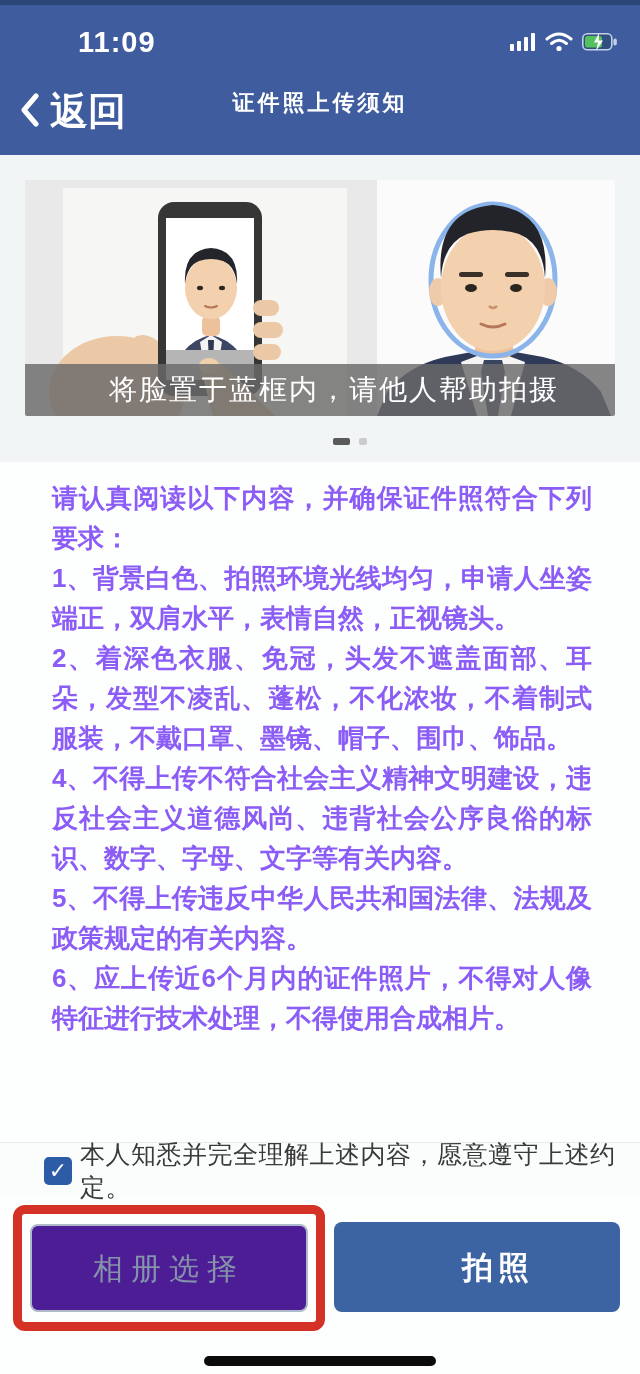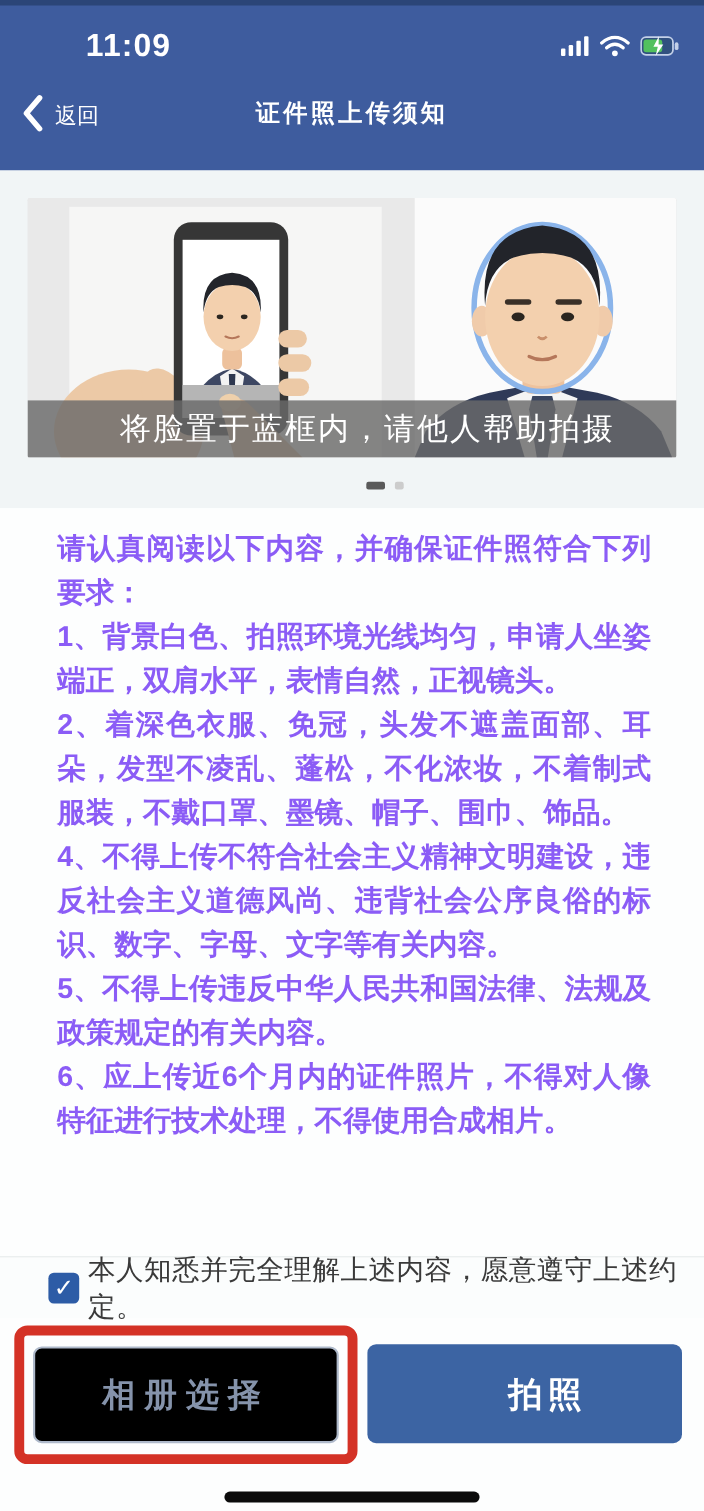--- a/index.html
+++ b/index.html
@@ -6,21 +6,21 @@
   *{box-sizing:border-box;font-family:"Liberation Sans", sans-serif;}
   .screen{position:relative;width:640px;height:1374px;background:#fdfefe;overflow:hidden;margin:0 auto;}
 
   
   .topbar{position:absolute;left:0;top:0;width:640px;height:155px;background:#3e5c9e;}
   .topbar .topedge{position:absolute;left:0;top:0;width:640px;height:5px;background:#2b4577;}
   .status-time{position:absolute;left:46px;top:26px;color:#ffffff;font-size:29px;font-weight:700;letter-spacing:1px;margin-left:32px;}
   .status-icons{position:absolute;right:22px;top:32px;display:flex;align-items:center;gap:9px;}
   .navrow{position:absolute;left:0;top:78px;width:640px;height:70px;}
   .back-btn{position:absolute;left:20px;top:8px;display:flex;align-items:center;gap:10px;color:#fff;cursor:pointer;}
-  .back-btn .lbl{font-size:20px;font-weight:400;color:#fff;}
+  .back-btn .lbl{font-size:38px;font-weight:700;color:#fff;}
   .nav-title{position:absolute;left:0;top:10px;width:640px;text-align:center;color:#fff;font-size:22px;font-weight:700;letter-spacing:3px;}
 
   
   .midzone{position:absolute;left:0;top:155px;width:640px;height:307px;background:#f1f5f6;}
 
   
   .carousel-card{position:absolute;left:25px;top:180px;width:590px;height:236px;background:#e9e9e9;border-radius:2px;overflow:hidden;}
   .carousel-card svg{position:absolute;left:0;top:0;}
   .caption-band{position:absolute;left:0;bottom:0;width:590px;height:52px;background:rgba(106,106,106,0.82);color:#fff;font-size:28px;font-weight:500;text-align:center;line-height:52px;letter-spacing:2px;padding-left:28px;}
   .dots{position:absolute;left:0;top:438px;width:640px;display:flex;justify-content:center;align-items:center;gap:9px;transform:translateX(30px);}
@@ -32,21 +32,21 @@
   .notice{position:absolute;left:52px;top:16px;width:540px;color:#8b5cf6;font-size:26px;font-weight:700;line-height:40px;text-align:justify;}
   .notice p{margin:0;}
 
   
   .agreement{position:absolute;left:0;top:680px;width:640px;height:56px;border-top:1px solid #e7ebec;background:#fbfdfd;display:flex;align-items:center;padding-left:44px;}
   .checkbox{width:28px;height:28px;border-radius:5px;background:#2d5ca6;color:#fff;font-size:22px;line-height:28px;text-align:center;flex:0 0 auto;cursor:pointer;}
   .agree-label{margin-left:8px;font-size:25px;font-weight:400;color:#3a3a3a;letter-spacing:0.5px;}
 
   
   .highlight-box{position:absolute;left:13px;top:743px;width:312px;height:126px;border:9px solid #d43226;border-radius:12px;background:transparent;pointer-events:none;}
-  .album-btn{position:absolute;left:30px;top:762px;width:278px;height:88px;background:#000000;border:2px solid #aeb9ca;border-radius:8px;color:#8593ab;font-size:30px;font-weight:700;letter-spacing:8px;text-align:center;line-height:84px;cursor:pointer;}
+  .album-btn{position:absolute;left:30px;top:762px;width:278px;height:88px;background:#4c1d95;border:2px solid #aeb9ca;border-radius:8px;color:#8593ab;font-size:30px;font-weight:400;letter-spacing:8px;text-align:center;line-height:84px;cursor:pointer;}
   .capture-btn{position:absolute;left:334px;top:760px;width:286px;height:90px;background:#3c64a3;border:none;border-radius:8px;color:#ffffff;font-size:31px;font-weight:600;letter-spacing:5px;text-align:center;line-height:90px;cursor:pointer;padding-left:48px;}
 
   
   .home-indicator{position:absolute;left:204px;top:1356px;width:232px;height:10px;border-radius:5px;background:#0b0b0b;cursor:grab;}
 </style>
 </head>
 <body>
 
 <div class="screen">
 

